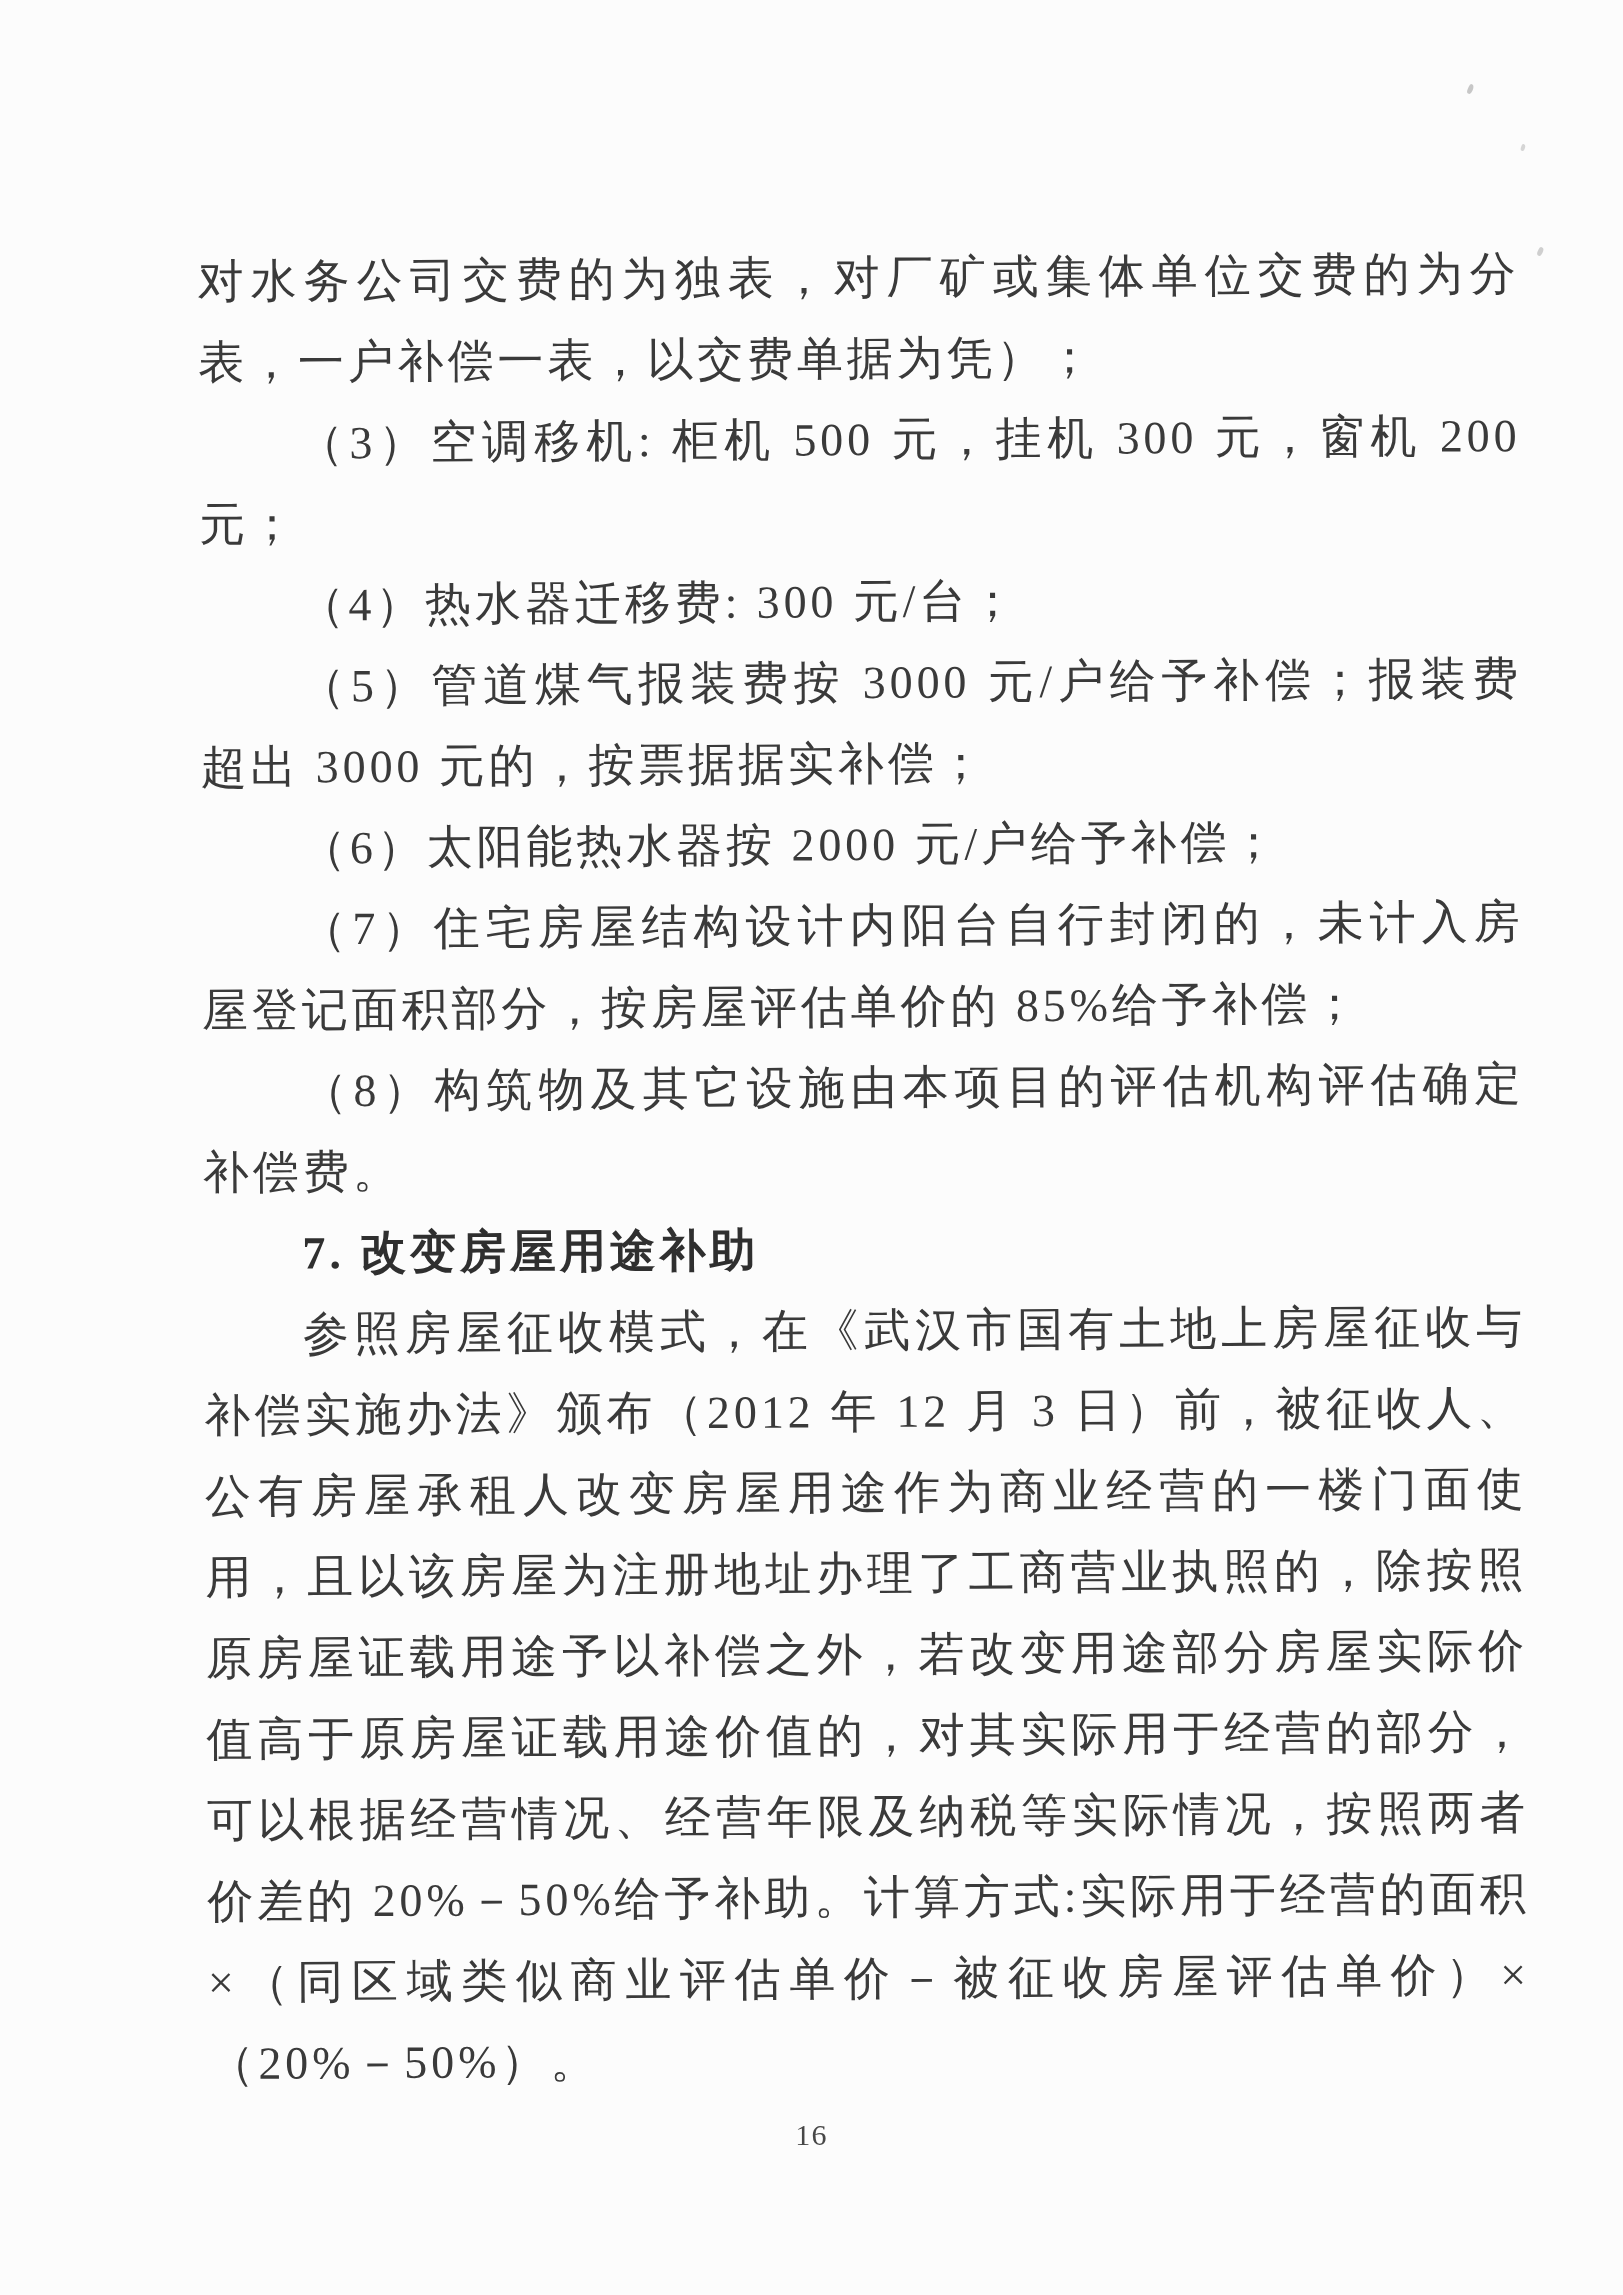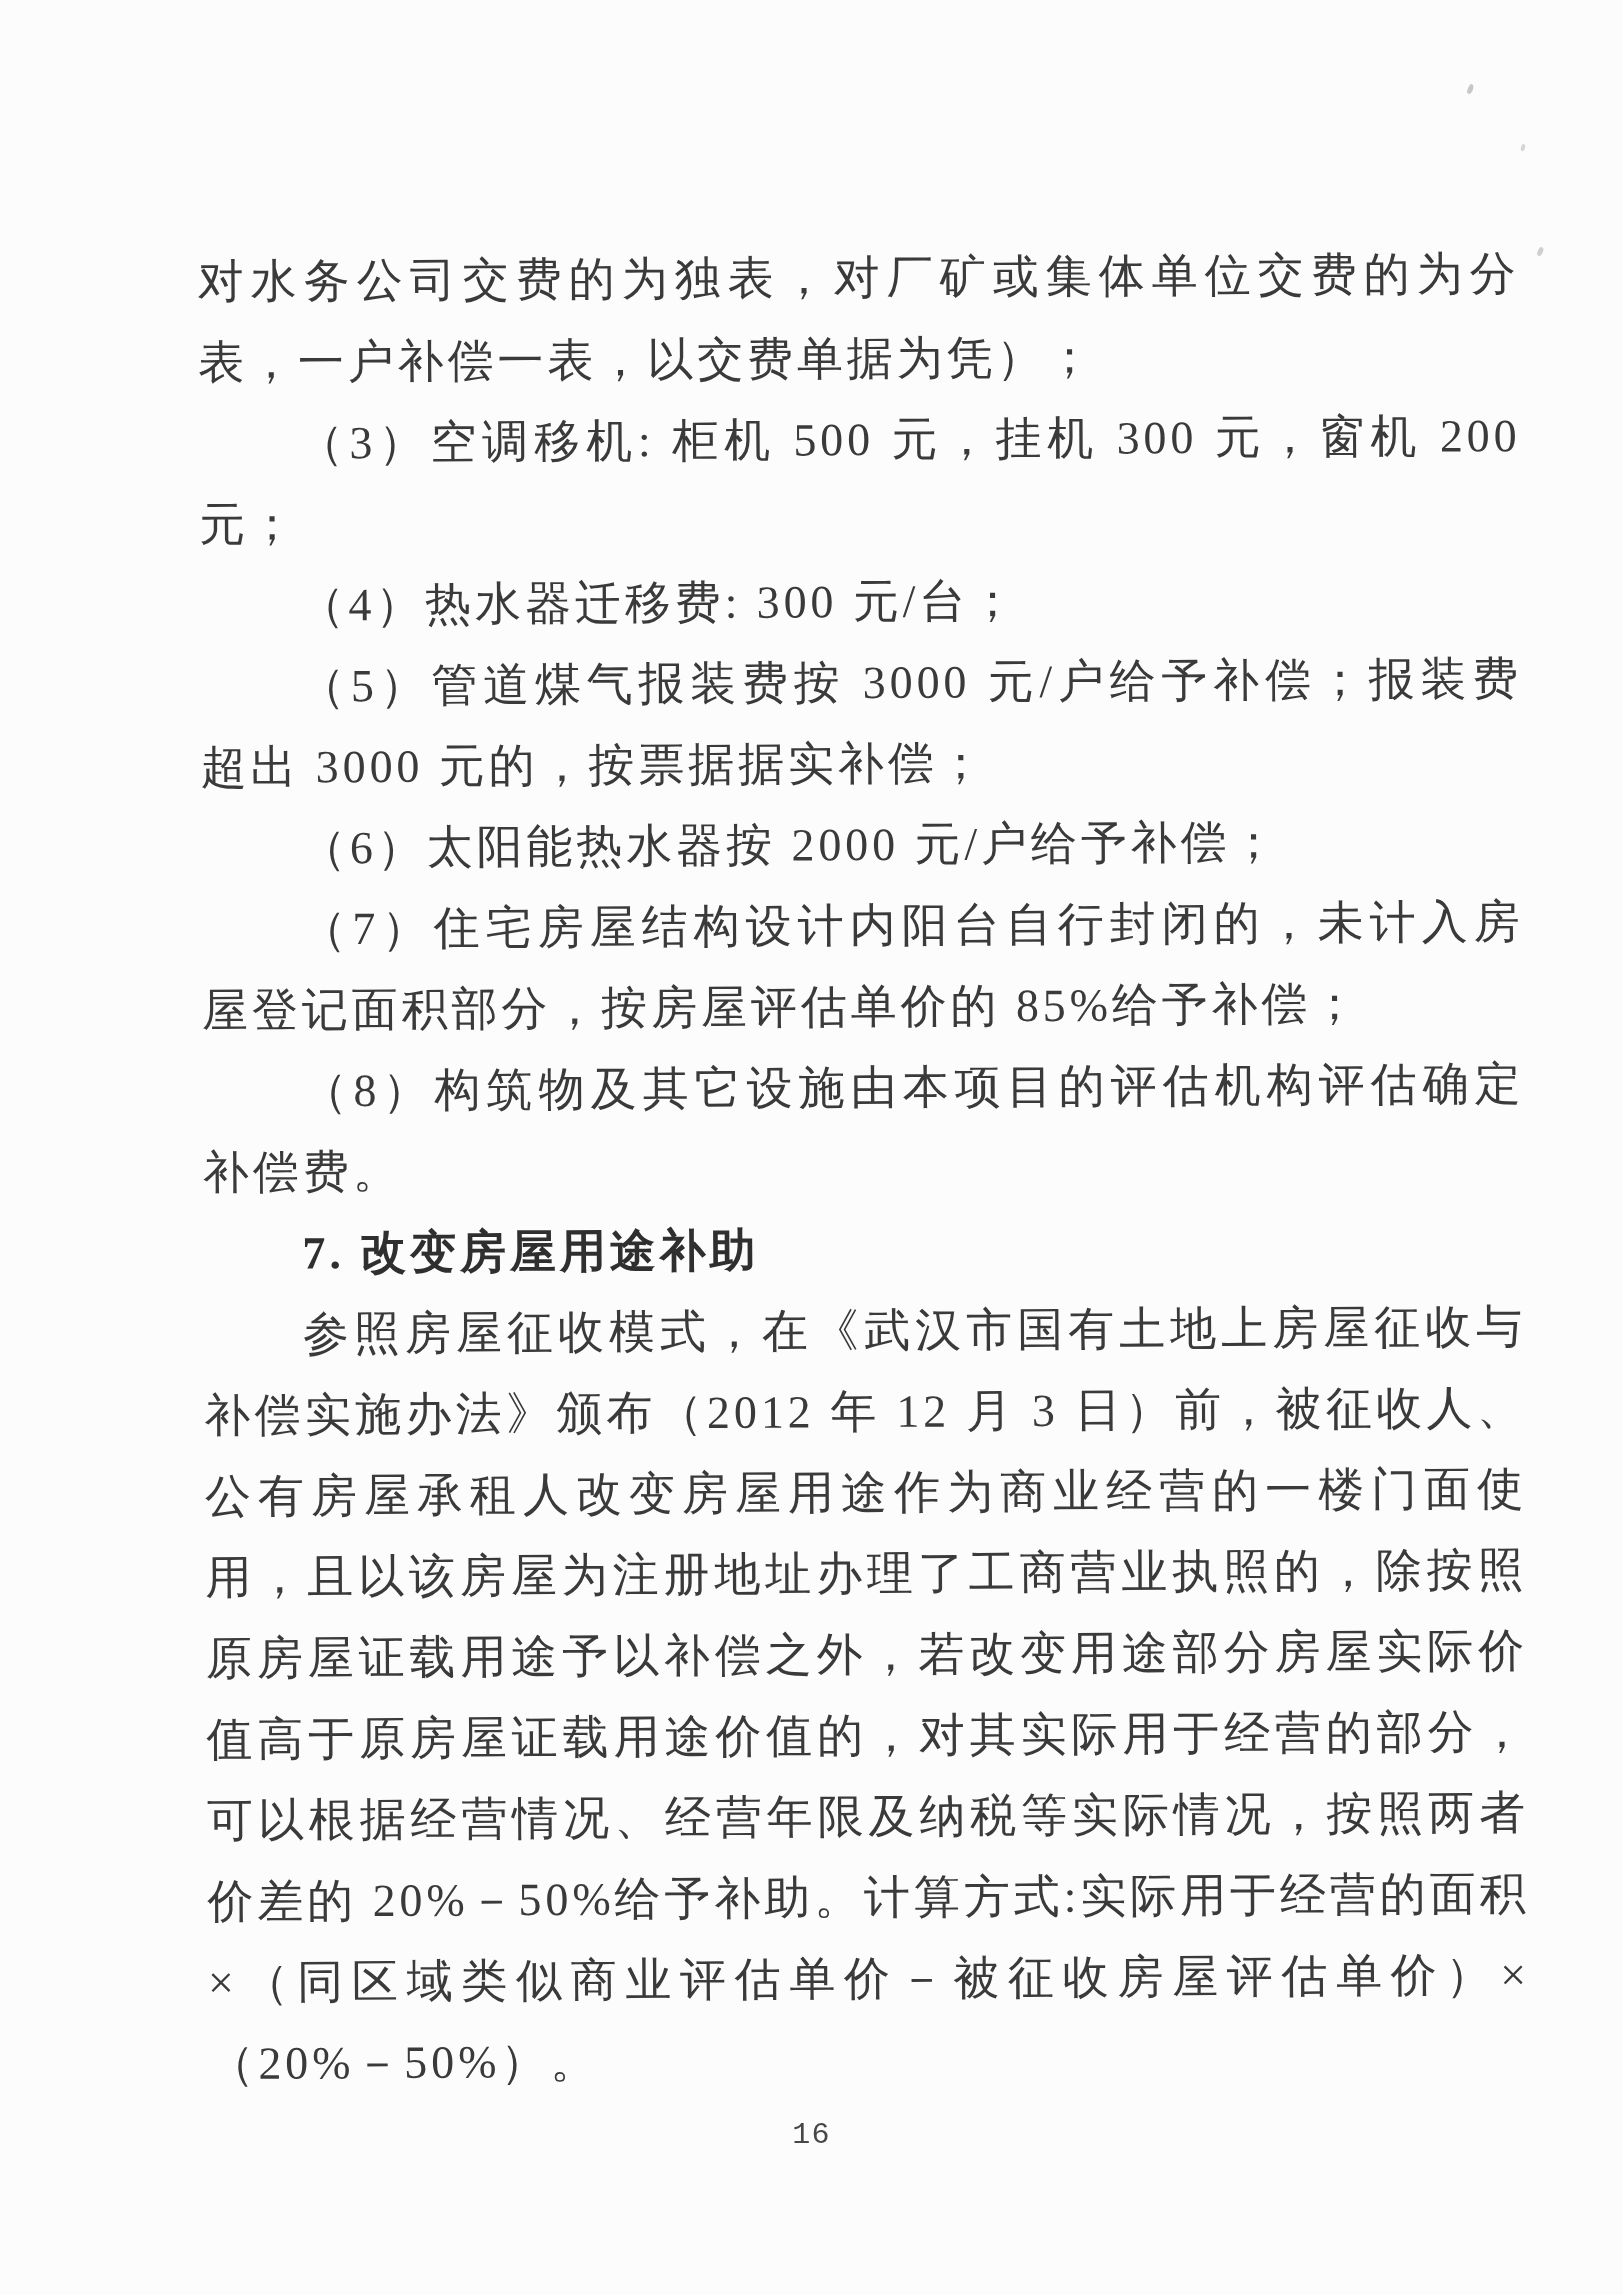--- a/index.html
+++ b/index.html
@@ -47,21 +47,20 @@
   }
   .page-number {
     position: absolute;
     top: 2118px;
     left: 0;
     width: 100%;
     text-align: center;
     font-size: 30px;
     color: #474747;
     letter-spacing: 1.3px;
-    font-family: Liberation Mono, monospace;
   }
   
   .speck {
     position: absolute;
     background: #9a9a9a;
     border-radius: 40% 60% 50% 50%;
     opacity: 0.55;
   }
   .speck.s1 { left: 1468px; top: 84px; width: 4.6px;  height: 9.8px; transform: rotate(24deg); }
   .speck.s2 { left: 1521px; top: 144px; width: 3.9px;  height: 7.2px; transform: rotate(18deg); opacity: 0.4; }

